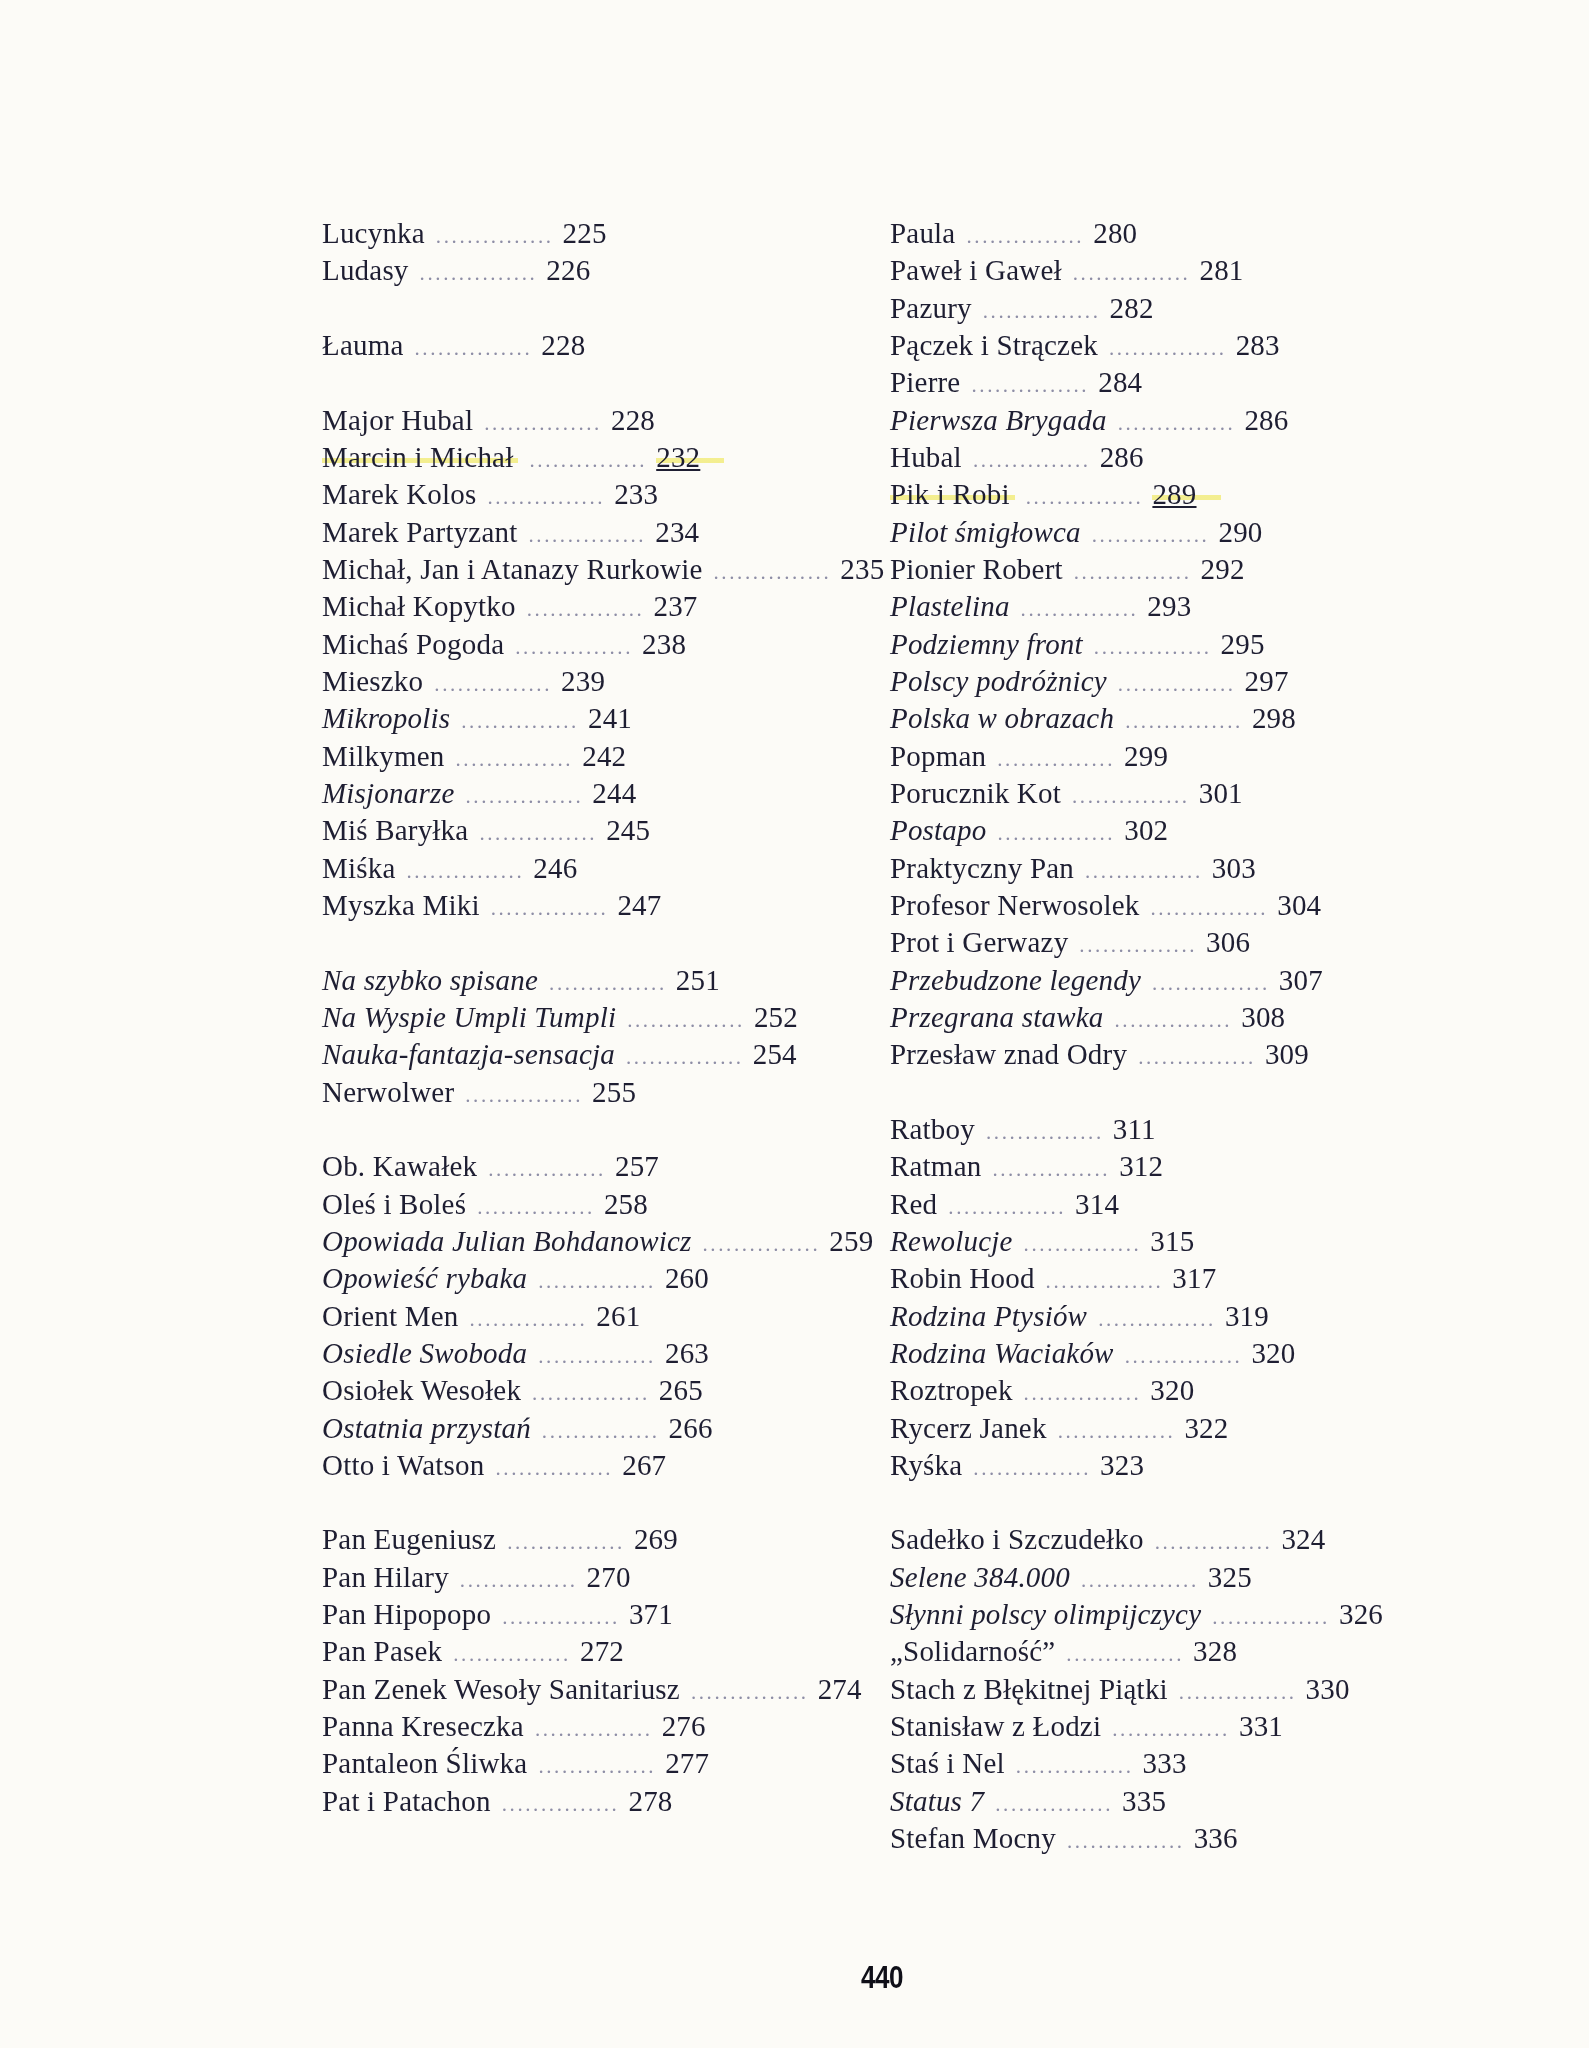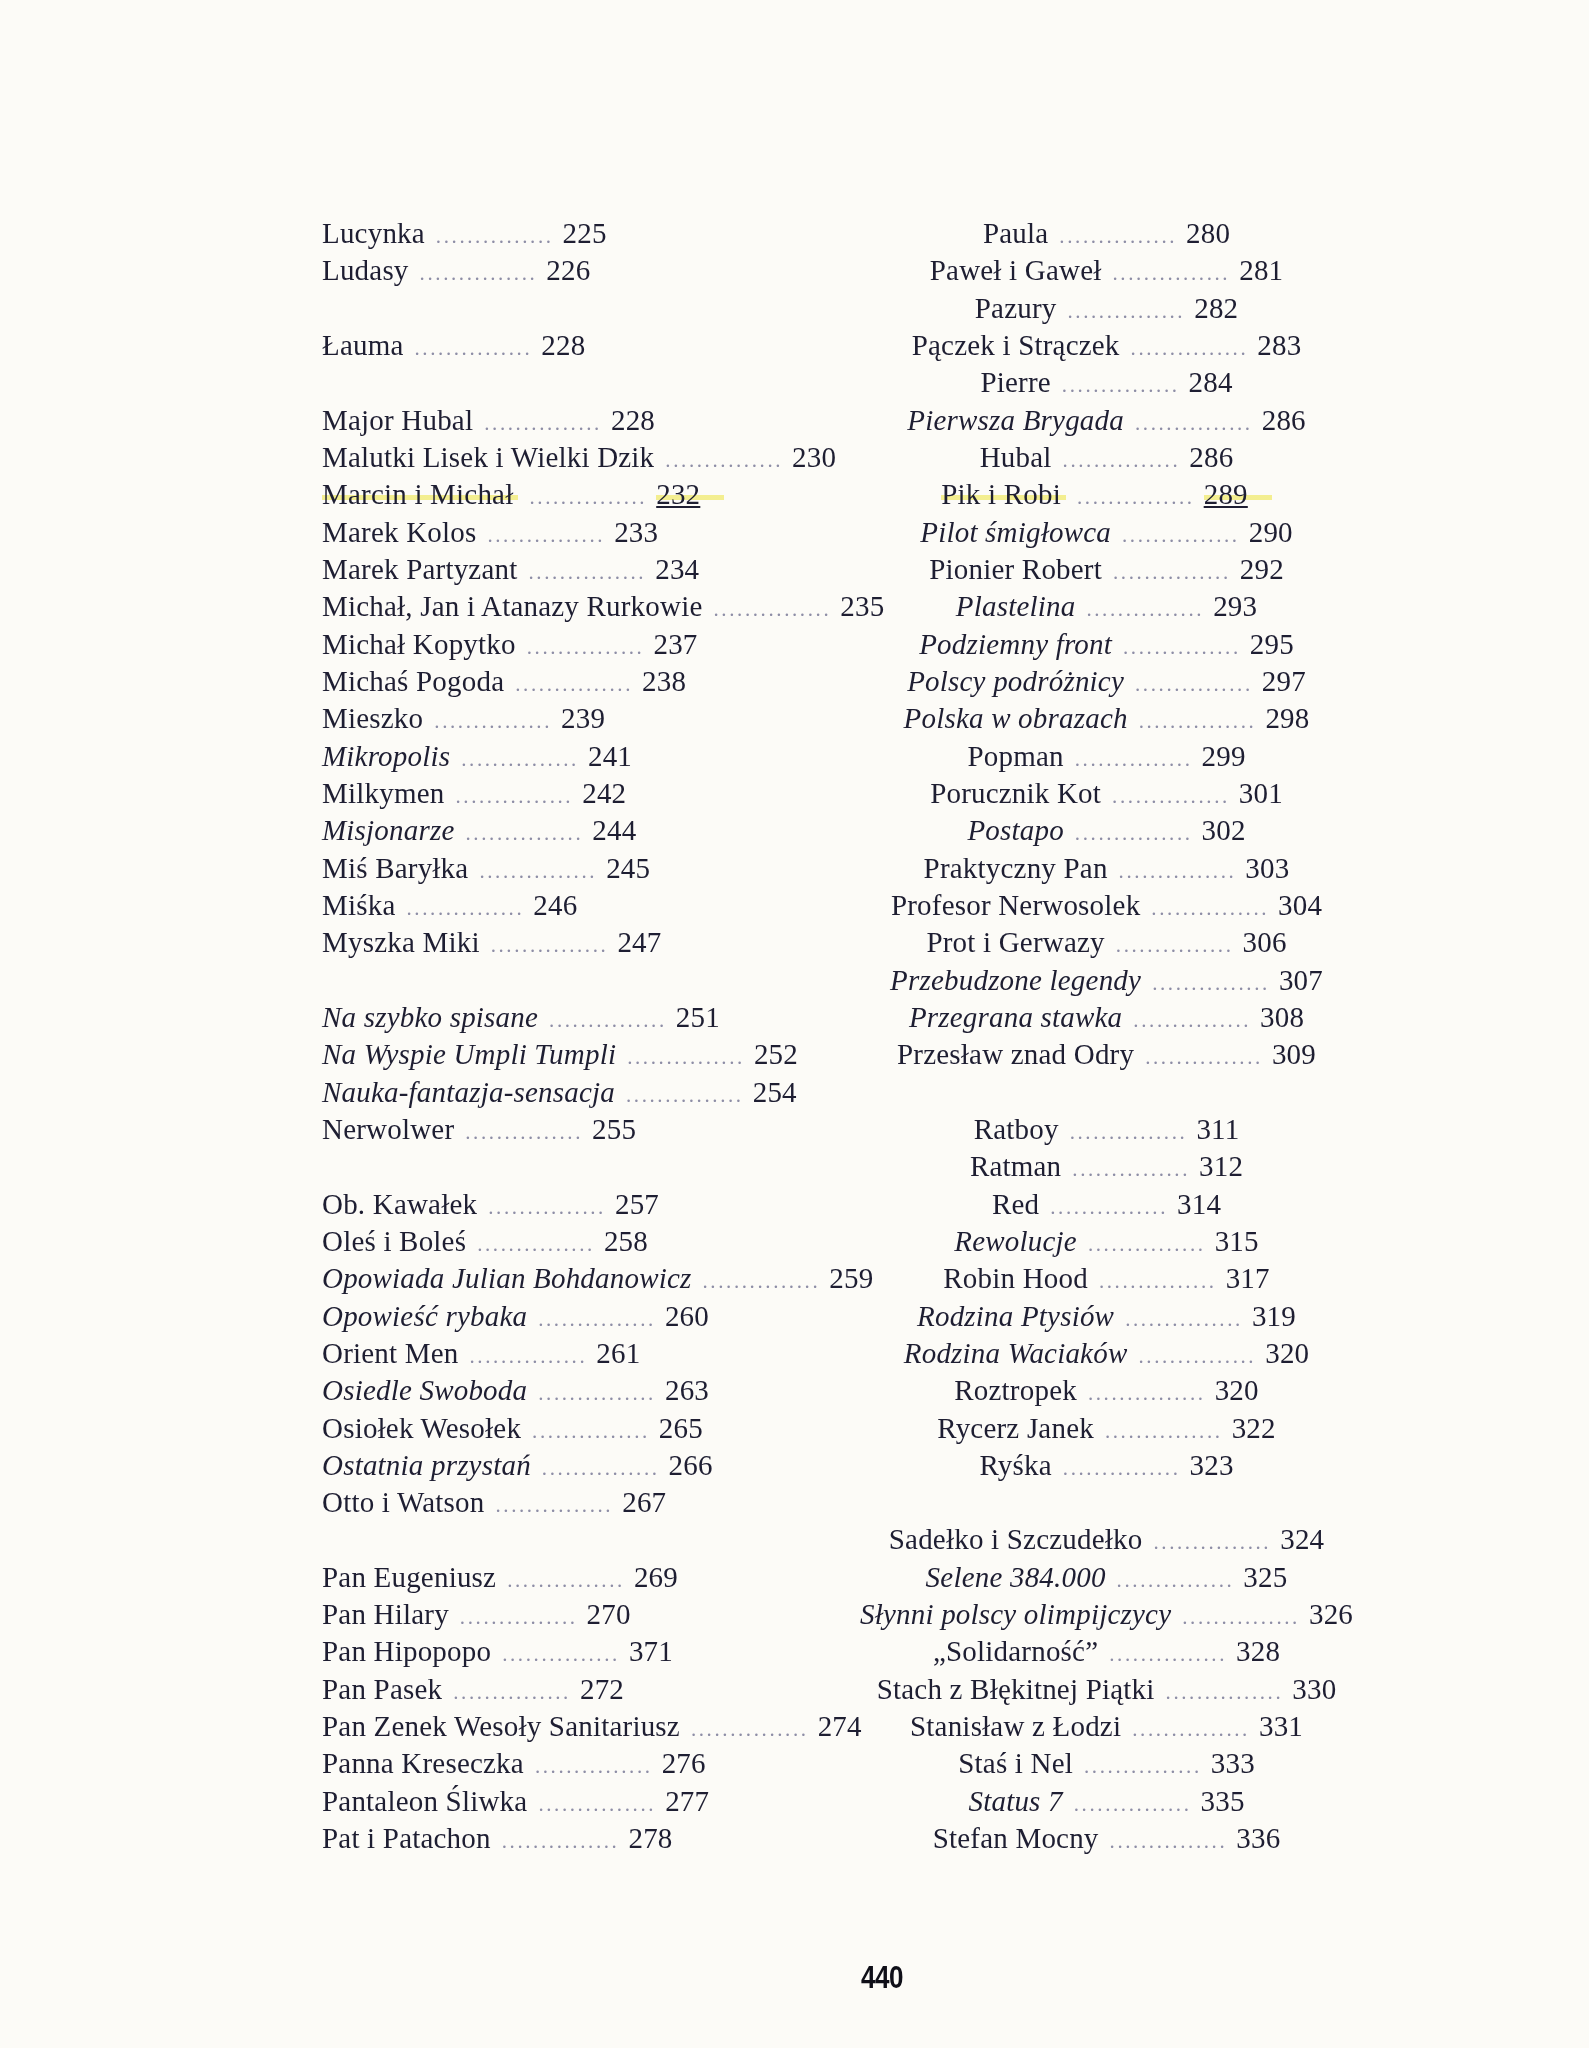--- a/index.html
+++ b/index.html
@@ -14,21 +14,21 @@
     margin: 0 auto;
     background: var(--bg, #fcfbf7);
     overflow: hidden;
   }
   .col {
     position: absolute;
     top: 215px;
     white-space: nowrap;
   }
   .col-left  { left: 322px; }
-  .col-right { left: 860px; text-align: center; }
+  .col-right { left: 890px; }
   .group { margin-bottom: 37.33px; }
   .entry {
     height: 37.33px;
     line-height: 37.33px;
     white-space: nowrap;
   }
   .title, .pg {
     font-family: "Liberation Serif", "DejaVu Serif", serif;
     font-size: 29px;
     color: var(--text, #1e1e32);
@@ -76,21 +76,20 @@
   <div class="col col-left">
       <div class="group">
         <div class="entry"><span class="title">Lucynka</span><span class="dots">...............</span><span class="pg">225</span></div>
         <div class="entry"><span class="title">Ludasy</span><span class="dots">...............</span><span class="pg">226</span></div>
       </div>
       <div class="group">
         <div class="entry"><span class="title">Łauma</span><span class="dots">...............</span><span class="pg">228</span></div>
       </div>
       <div class="group">
         <div class="entry"><span class="title">Major Hubal</span><span class="dots">...............</span><span class="pg">228</span></div>
-        <div class="entry"><span class="title">Malutki Lisek i Wielki Dzik</span><span class="dots">...............</span><span class="pg">230</span></div>
         <div class="entry"><span class="title hl">Marcin i Michał</span><span class="dots">...............</span><span class="pg hl hl-page">232</span></div>
         <div class="entry"><span class="title">Marek Kolos</span><span class="dots">...............</span><span class="pg">233</span></div>
         <div class="entry"><span class="title">Marek Partyzant</span><span class="dots">...............</span><span class="pg">234</span></div>
         <div class="entry"><span class="title">Michał, Jan i Atanazy Rurkowie</span><span class="dots">...............</span><span class="pg">235</span></div>
         <div class="entry"><span class="title">Michał Kopytko</span><span class="dots">...............</span><span class="pg">237</span></div>
         <div class="entry"><span class="title">Michaś Pogoda</span><span class="dots">...............</span><span class="pg">238</span></div>
         <div class="entry"><span class="title">Mieszko</span><span class="dots">...............</span><span class="pg">239</span></div>
         <div class="entry"><span class="title italic">Mikropolis</span><span class="dots">...............</span><span class="pg">241</span></div>
         <div class="entry"><span class="title">Milkymen</span><span class="dots">...............</span><span class="pg">242</span></div>
         <div class="entry"><span class="title italic">Misjonarze</span><span class="dots">...............</span><span class="pg">244</span></div>

